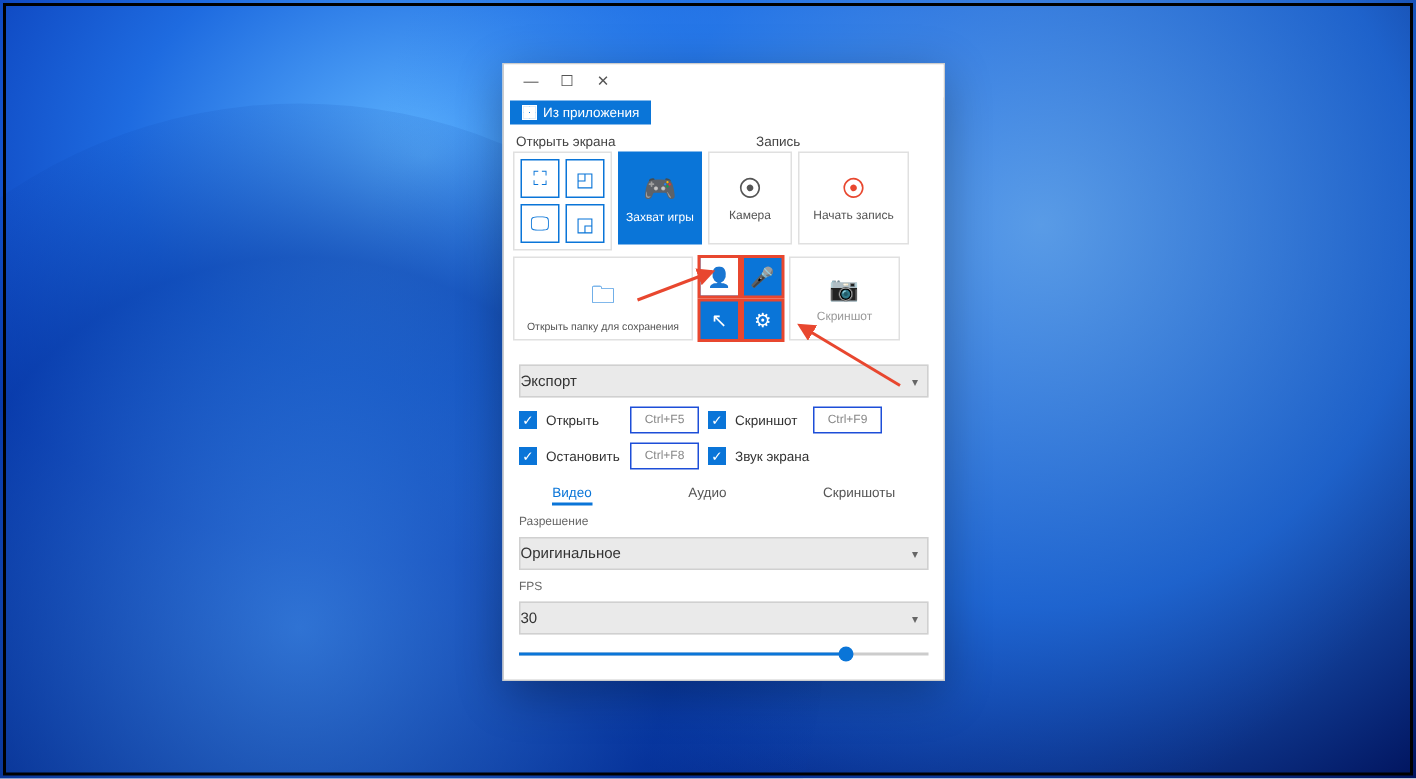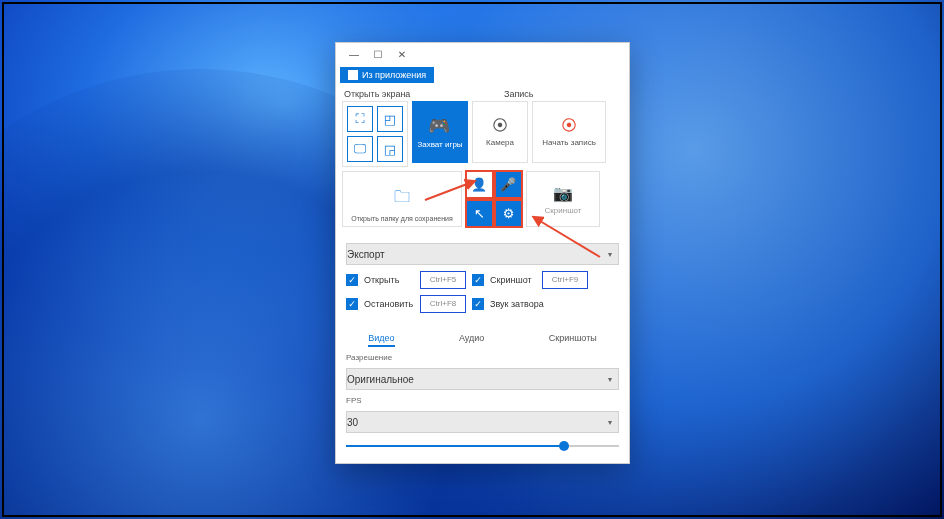--- a/index.html
+++ b/index.html
@@ -31,21 +31,21 @@
 .q-white{background:#fff;border:1px solid #0a75d8;color:#0a75d8}
 .q-blue{background:#0a75d8;color:#fff}
 .hl{outline:2px solid #e8472f;outline-offset:-1px}
 .shot2{width:74px;height:56px;border:1px solid #e0e0e0;display:flex;flex-direction:column;align-items:center;justify-content:center;gap:3px;font-size:8px;color:#999;background:#fff}
 .body{padding:6px 10px}
 .dropdown{width:100%;height:22px;background:#eaeaea;border:1px solid #d0d0d0;display:flex;align-items:center;justify-content:flex-start;position:relative;font-size:10px;margin:6px 0}
 .dropdown::after{content:"▾";position:absolute;right:6px;font-size:8px;color:#666}
 .row{display:flex;align-items:center;gap:6px;margin:6px 0;font-size:9px}
 .chk{width:12px;height:12px;background:#0a75d8;color:#fff;display:inline-flex;align-items:center;justify-content:center;font-size:9px}
 .hotkey{width:46px;height:18px;border:1px solid #1d4ed8;font-size:8px;text-align:center;line-height:16px;color:#888}
-.tabs{display:flex;gap:20px;margin:20px 0 4px;font-size:9px;color:#555;justify-content:space-around}
+.tabs{display:flex;gap:20px;margin:10px 0 4px;font-size:9px;color:#555;justify-content:space-around}
 .tabs .active{color:#0a75d8;border-bottom:2px solid #0a75d8;padding-bottom:2px}
 .lbl{font-size:8px;color:#666;margin-top:6px}
 .slider{width:100%;height:14px;position:relative;margin:4px 0}
 .slider .track{position:absolute;top:6px;left:0;right:0;height:2px;background:#ccc}
 .slider .fill{position:absolute;top:6px;left:0;height:2px;background:#0a75d8}
 .slider .thumb{position:absolute;top:2px;width:10px;height:10px;border-radius:50%;background:#0a75d8}
 .arrow{position:absolute;pointer-events:none}
 .gamepad{font-size:18px}
 .icon{font-size:16px}
 </style>
@@ -133,21 +133,21 @@
       <span class="hotkey">Ctrl+F5</span>
       <span class="chk">✓</span>
       <span style="width:46px">Скриншот</span>
       <span class="hotkey">Ctrl+F9</span>
     </div>
     <div class="row">
       <span class="chk">✓</span>
       <span style="width:50px">Остановить</span>
       <span class="hotkey">Ctrl+F8</span>
       <span class="chk">✓</span>
-      <span>Звук затвора</span>
+      <span>Звук экрана</span>
     </div>
 
     <div class="tabs">
       <span class="active">Видео</span>
       <span>Аудио</span>
       <span>Скриншоты</span>
     </div>
 
     <div class="lbl">Разрешение</div>
     <div class="dropdown">

